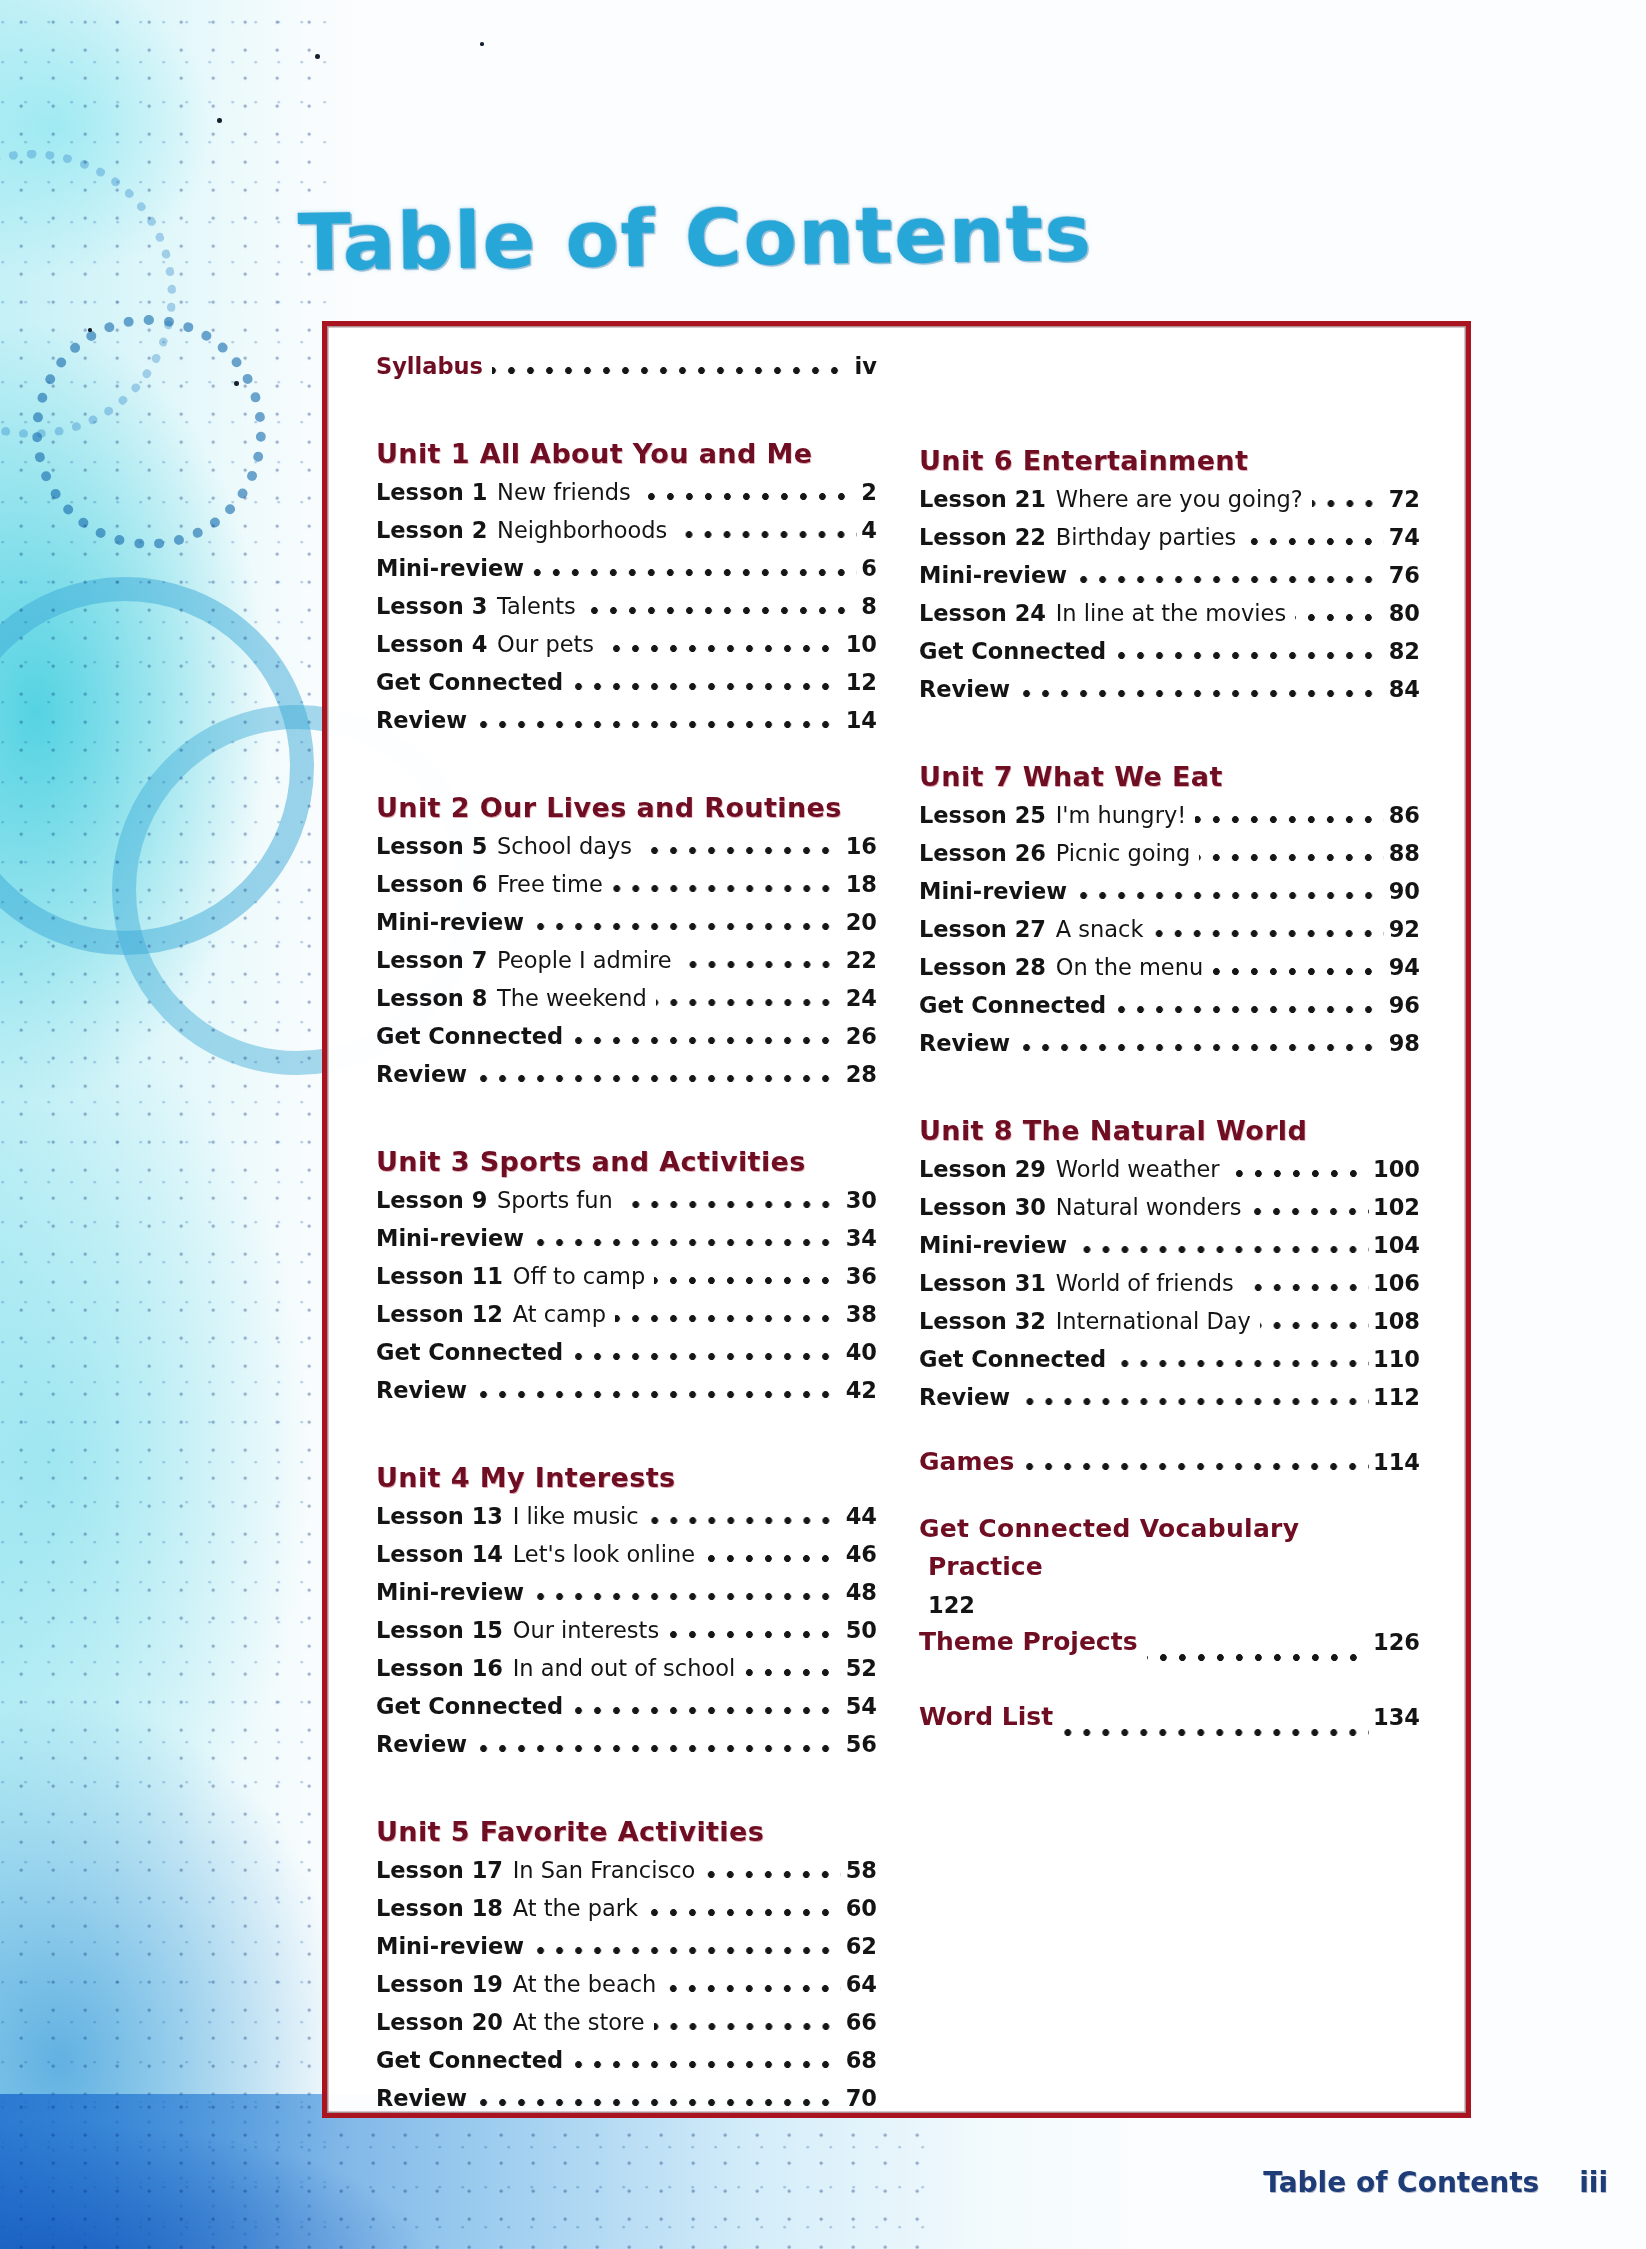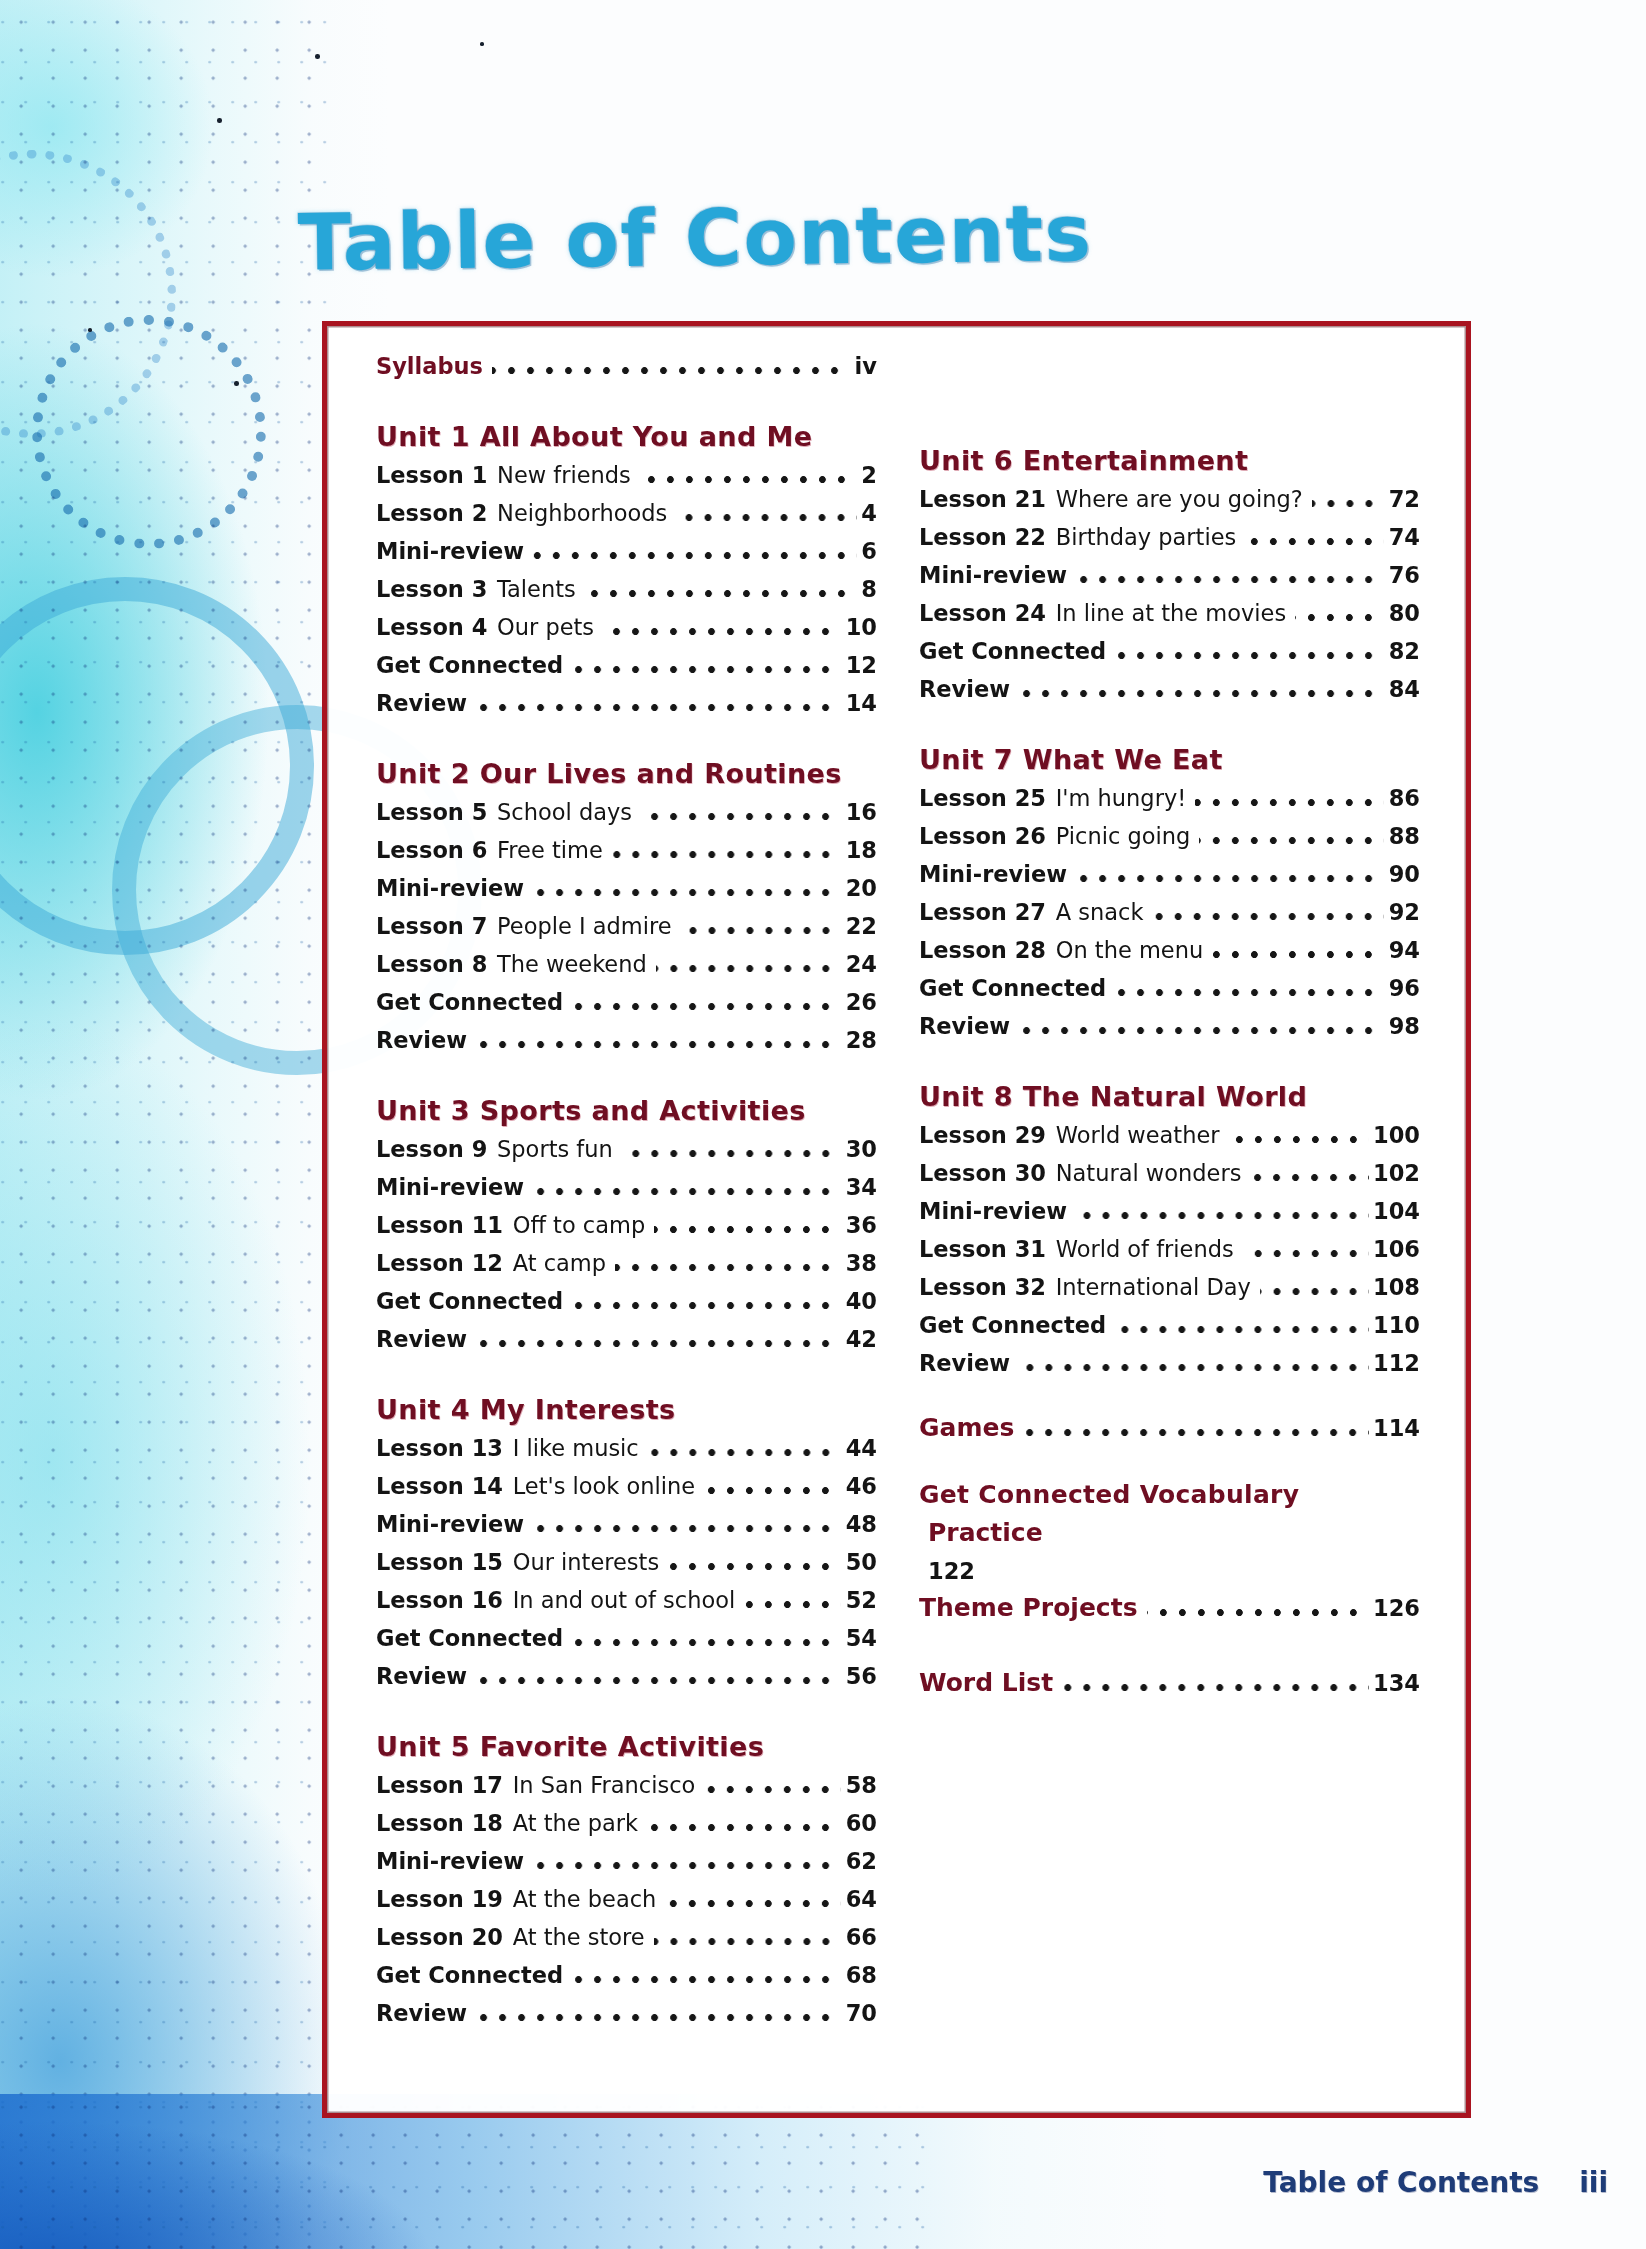--- a/index.html
+++ b/index.html
@@ -71,38 +71,38 @@
   .row-label{font-weight:bold;white-space:nowrap;}
   .row-title{margin-left:9.7px;white-space:nowrap;}
   .leader{
     flex:1;height:6.7px;margin:0 4.5px 0 9px;min-width:19.5px;
     background-image:radial-gradient(circle at 3.4px 3.4px, #161616 3px, rgba(0,0,0,0) 3.7px);
     background-size:19px 6.7px;background-repeat:repeat-x;background-position:right bottom;
   }
   .row-page{font-weight:bold;white-space:nowrap;}
   .maroon{color:#6f0e22;}
 
-  .unit{margin-top:33px;}
+  .unit{margin-top:50px;}
   .col-right .unit:first-child{margin-top:95px;}
   .unit-heading{
     margin:0;font-size:27px;line-height:38px;font-weight:bold;
     color:#6f0e22;letter-spacing:0.4px;
     text-shadow:0.7px 0.7px 0 rgba(160,10,40,0.35);
     white-space:nowrap;
   }
 
   
   .unit + .back-row{margin-top:27px;}
   .back-heading{
     margin-top:28.5px;font-size:25px;line-height:38px;font-weight:bold;
     color:#6f0e22;letter-spacing:0.3px;white-space:nowrap;
   }
   .follows-heading{margin-top:0;flex-direction:column;}
   .follows-heading + .back-row{margin-top:34px;}
-  .back-row + .back-row{margin-top:37px;}
+  .back-row + .back-row{margin-top:37px;align-items:flex-end;}
   .back-row .row-label{font-size:25px;}
 
   
   .footer{
     position:absolute;right:39px;top:2166px;
     display:flex;align-items:baseline;gap:40px;
     font-size:28px;font-weight:bold;color:#1e3c78;
     text-shadow:0.7px 0.7px 0 rgba(10,30,90,0.3);
   }
 </style>

